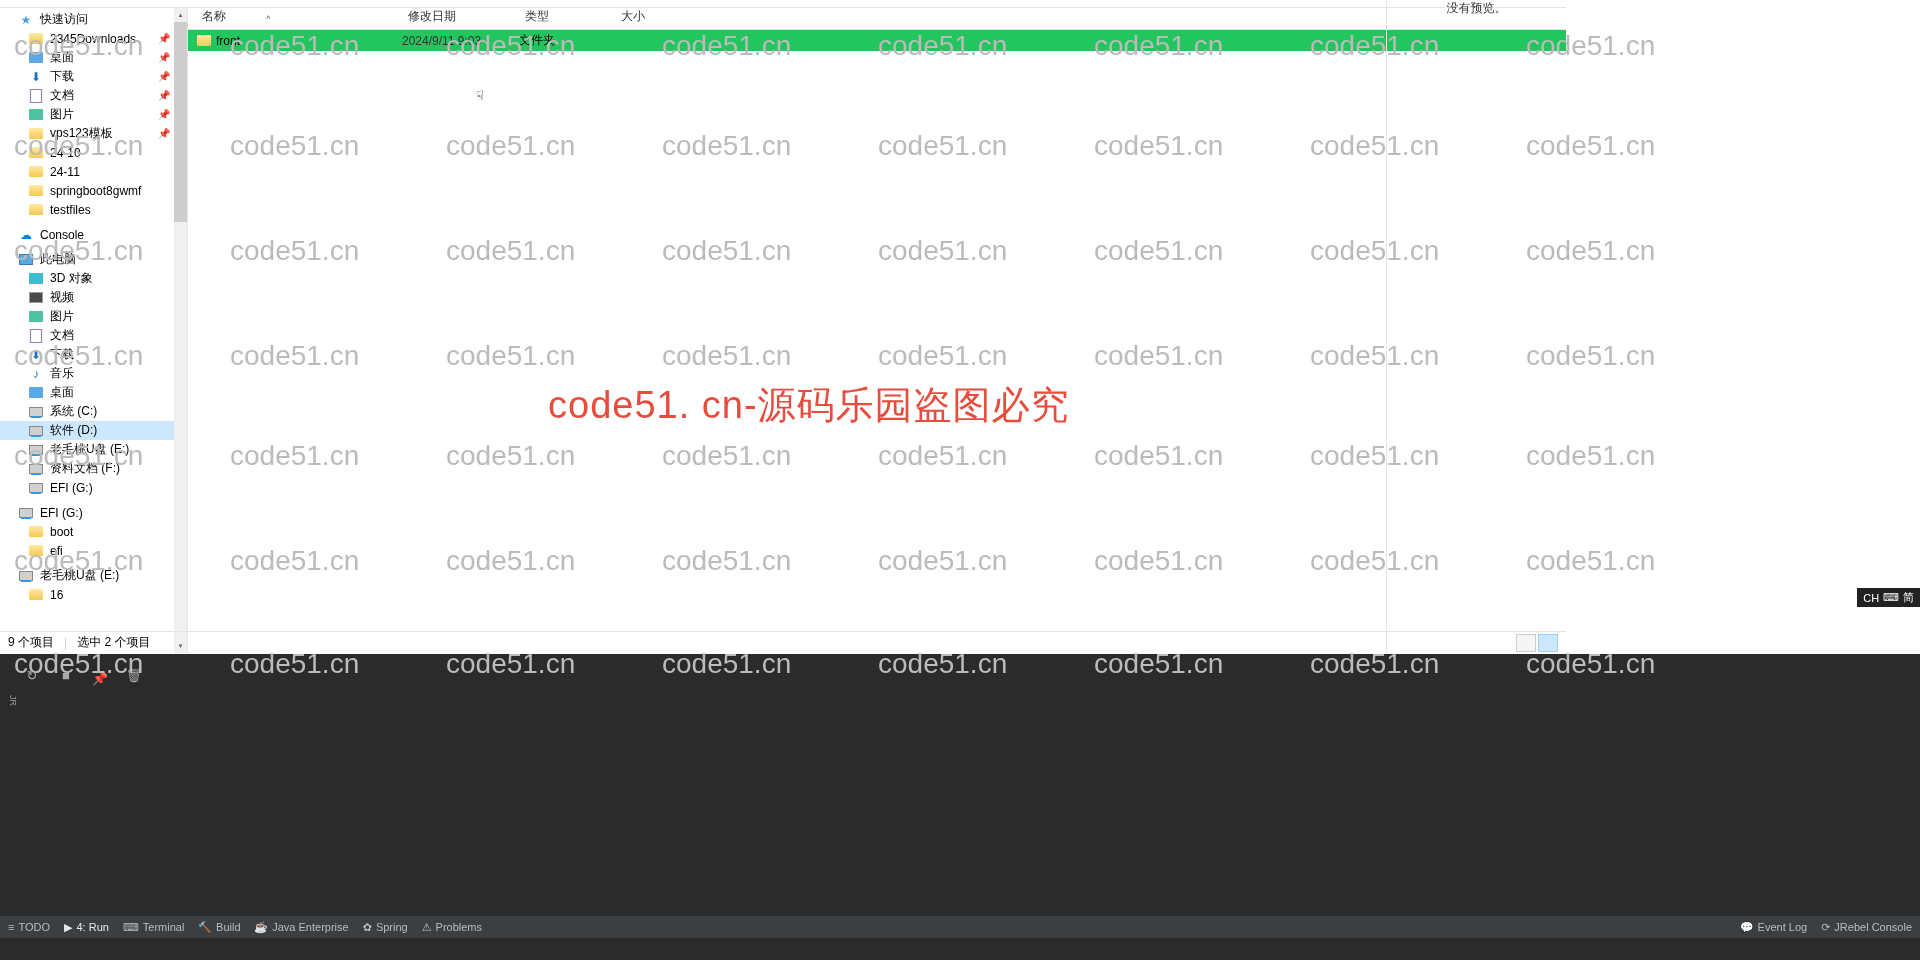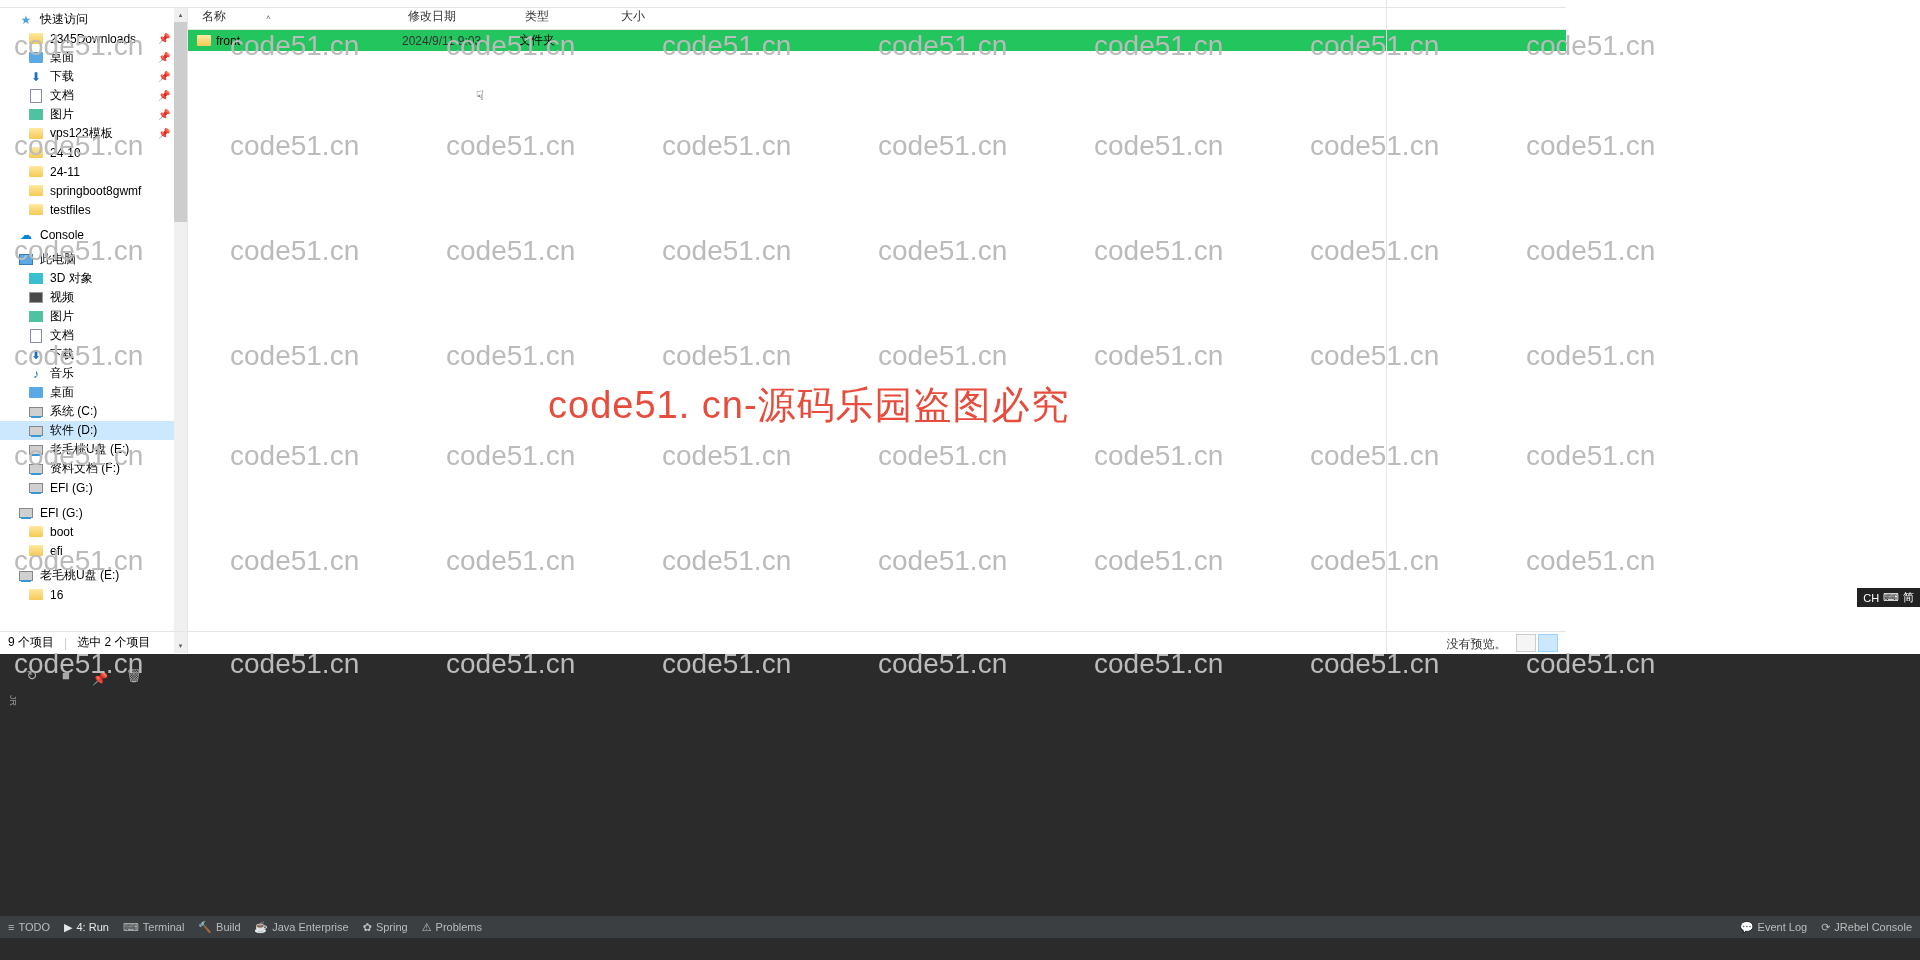--- a/index.html
+++ b/index.html
@@ -37,21 +37,21 @@
 .cols { height:22px; display:flex; align-items:flex-start; border-bottom:1px solid #e5e5e5; font-size:12px; color:#333; padding-left:8px; }
 .col { padding:0 6px; border-right:1px solid transparent; }
 .col-name{width:206px} .col-date{width:117px} .col-type{width:96px} .col-size{width:60px}
 .col .asc { color:#606060; font-size:8px; margin-left:40px; }
 .rows { flex:1; position:relative; }
 .row { display:flex; align-items:center; height:21px; font-size:12px; padding-left:8px; }
 .row.sel { background:#22c55e; }
 .row .ic { width:16px; height:16px; margin-right:4px; display:flex; align-items:center; justify-content:center; }
 .row .rname{width:186px} .row .rdate{width:117px;color:#333} .row .rtype{width:96px} .row .rsize{width:60px}
 .cursor { position:absolute; left:288px; top:58px; font-size:13px; pointer-events:none; }
-.preview { position:absolute; right:0; top:0; width:180px; height:653px; border-left:1px solid #e5e5e5; display:flex; align-items:flex-end; justify-content:center; font-size:12px; color:#333; }
+.preview { position:absolute; right:0; top:0; width:180px; height:653px; border-left:1px solid #e5e5e5; display:flex; align-items:flex-start; justify-content:center; font-size:12px; color:#333; }
 .status { position:absolute; bottom:0; left:0; height:22px; width:100%; border-top:1px solid #e5e5e5; display:flex; align-items:center; font-size:12px; padding:0 8px; }
 .status .sep{margin:0 10px;color:#ccc}
 .status .vbtns{margin-left:auto;display:flex;gap:2px}
 .vbtn{width:20px;height:18px;border:1px solid #ccc;background:#f5f5f5}
 .vbtn.act{background:#cce8ff;border-color:#99d1ff}
 .ideband { position:absolute; left:0; top:654px; width:1920px; height:306px; background:#2b2b2b; color:#bbb; }
 .ideband .left { position:absolute; left:0; top:6px; width:18px; height:80px; display:flex; flex-direction:column; gap:18px; align-items:center; font-size:9px; color:#999; writing-mode:vertical-rl; }
 .ideband .tb { position:absolute; left:22px; top:8px; display:flex; gap:14px; align-items:center; }
 .tbtn{width:20px;height:20px;display:flex;align-items:center;justify-content:center;color:#aaa;cursor:pointer;font-size:13px}
 .ide-bot { position:absolute; bottom:22px; left:0; width:100%; height:22px; background:#3c3f41; display:flex; align-items:center; font-size:11px; color:#bbb; padding:0 8px; gap:14px; }

